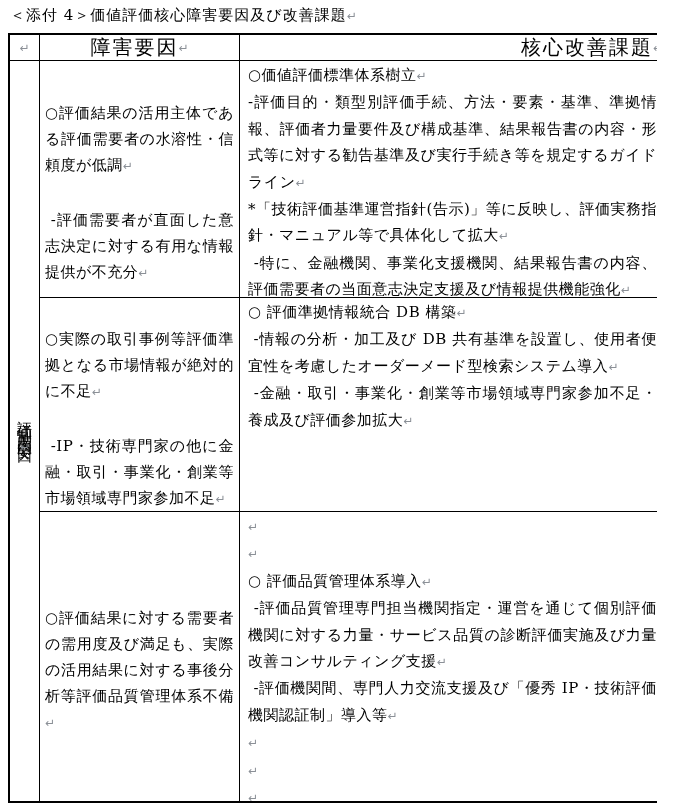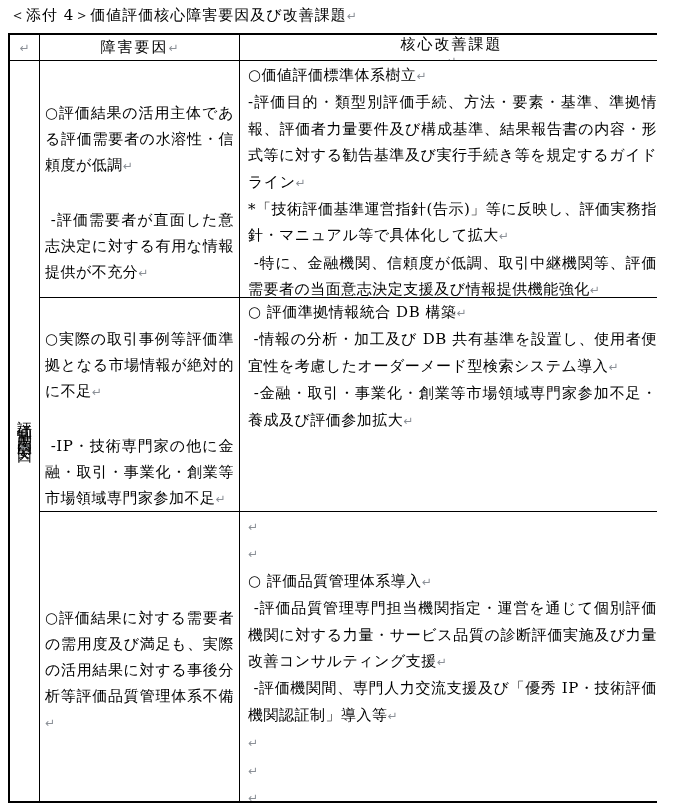--- a/index.html
+++ b/index.html
@@ -24,22 +24,22 @@
     grid-template-columns:30px 200px 1fr;
     grid-template-rows:26px 237px 214px 1fr;
     background:#fff;
   }
   .cell { overflow:hidden; }
   .br { border-right:1.5px solid #000; }
   .bb { border-bottom:1.5px solid #000; }
 
   .h1 { grid-column:1; grid-row:1; display:flex; align-items:center; justify-content:center; }
   .h2 { grid-column:2; grid-row:1; display:flex; align-items:center; justify-content:center; }
-  .h3 { grid-column:3; grid-row:1; display:flex; align-items:center; justify-content:flex-start;flex-direction:column; }
-  .hdr-text { font-size:15px; letter-spacing:2px; }
+  .h3 { grid-column:3; grid-row:1; display:flex; align-items:center; justify-content:flex-end; }
+  .hdr-text { font-size:20px; letter-spacing:2px; }
 
   .side { grid-column:1; grid-row:2/5; display:flex; align-items:center; justify-content:center; }
   .side-text {
     writing-mode:vertical-rl; text-orientation:upright;
     font-size:15px; letter-spacing:4px; line-height:30px;
   }
 
   .f1 { grid-column:2; grid-row:2; }
   .f2 { grid-column:2; grid-row:3; }
   .f3 { grid-column:2; grid-row:4; }
@@ -100,21 +100,21 @@
     </div>
 
     <div class="cell f1 br bb factor">
       <p><span>○評価結果の活用主体である評価需要者の水溶性・信頼度が低調</span><span class="pmark">↵</span></p>
       <p><span> -評価需要者が直面した意志決定に対する有用な情報提供が不充分</span><span class="pmark">↵</span></p>
     </div>
     <div class="cell t1 bb task">
       <p><span>○価値評価標準体系樹立</span><span class="pmark">↵</span></p>
       <p><span>-評価目的・類型別評価手続、方法・要素・基準、準拠情報、評価者力量要件及び構成基準、結果報告書の内容・形式等に対する勧告基準及び実行手続き等を規定するガイドライン</span><span class="pmark">↵</span></p>
       <p><span>*「技術評価基準運営指針(告示)」等に反映し、評価実務指針・マニュアル等で具体化して拡大</span><span class="pmark">↵</span></p>
-      <p><span> -特に、金融機関、信頼度が低調、取引中継機関等、評価需要者の当面意志決定支援及び情報提供機能強化</span><span class="pmark">↵</span></p>
+      <p><span> -特に、金融機関、事業化支援機関、結果報告書の内容、評価需要者の当面意志決定支援及び情報提供機能強化</span><span class="pmark">↵</span></p>
     </div>
 
     <div class="cell f2 br bb factor">
       <p><span>○実際の取引事例等評価準拠となる市場情報が絶対的に不足</span><span class="pmark">↵</span></p>
       <p><span> -IP・技術専門家の他に金融・取引・事業化・創業等市場領域専門家参加不足</span><span class="pmark">↵</span></p>
     </div>
     <div class="cell t2 bb task">
       <p><span>○ 評価準拠情報統合 DB 構築</span><span class="pmark">↵</span></p>
       <p><span> -情報の分析・加工及び DB 共有基準を設置し、使用者便宜性を考慮したオーダーメード型検索システム導入</span><span class="pmark">↵</span></p>
       <p><span> -金融・取引・事業化・創業等市場領域専門家参加不足・養成及び評価参加拡大</span><span class="pmark">↵</span></p>

